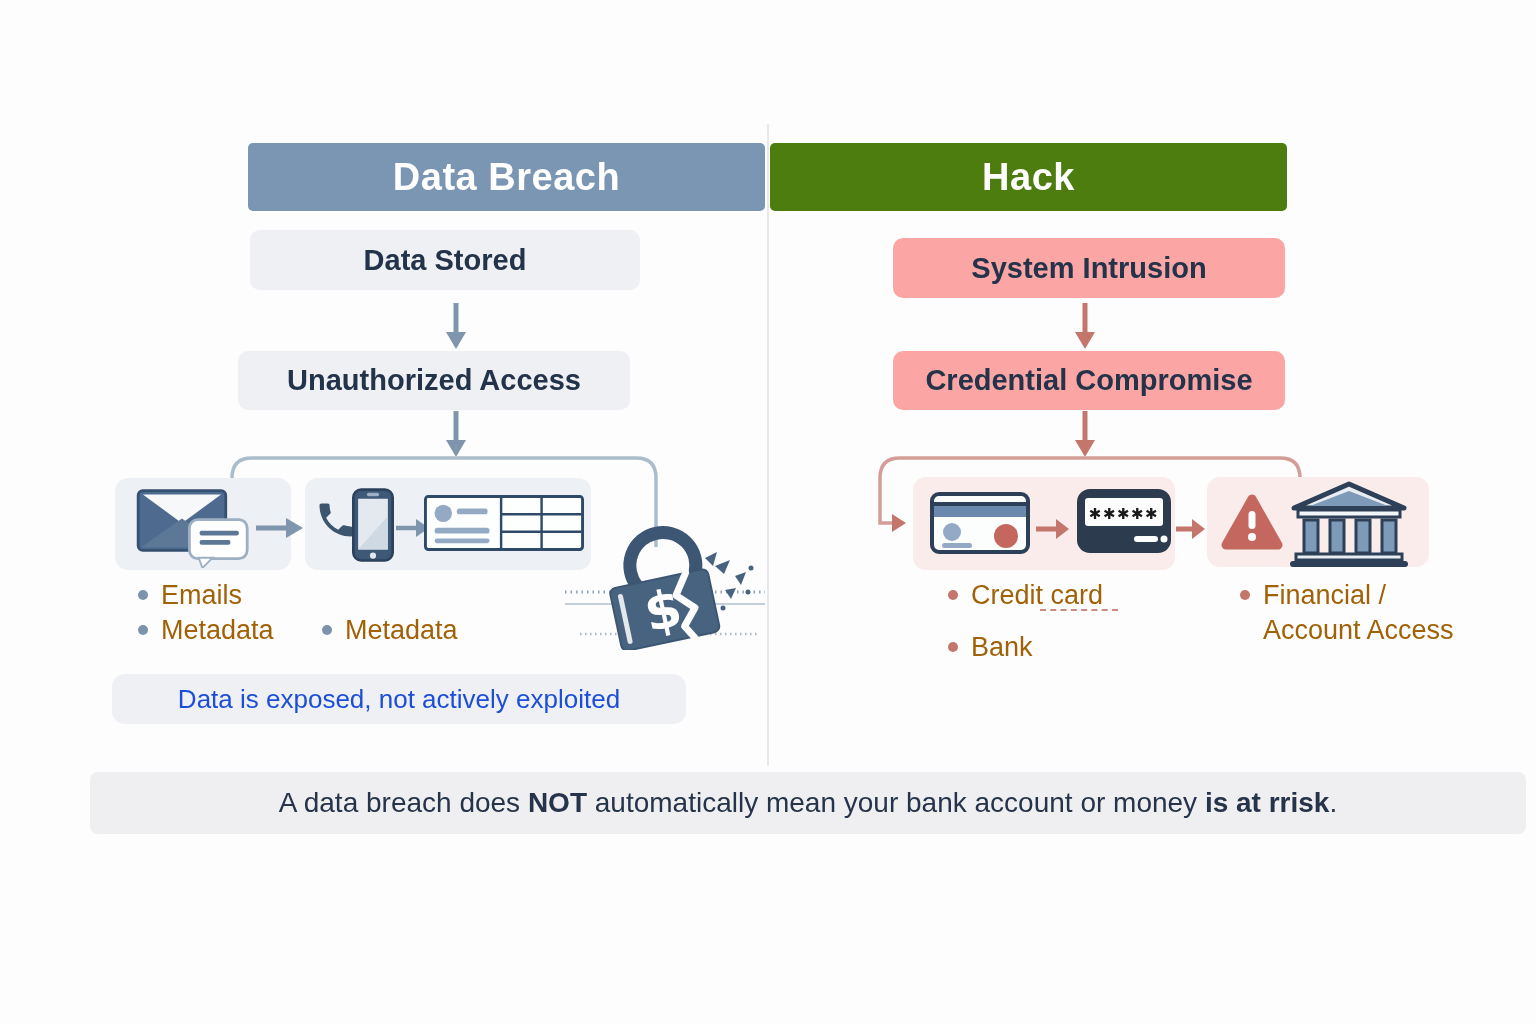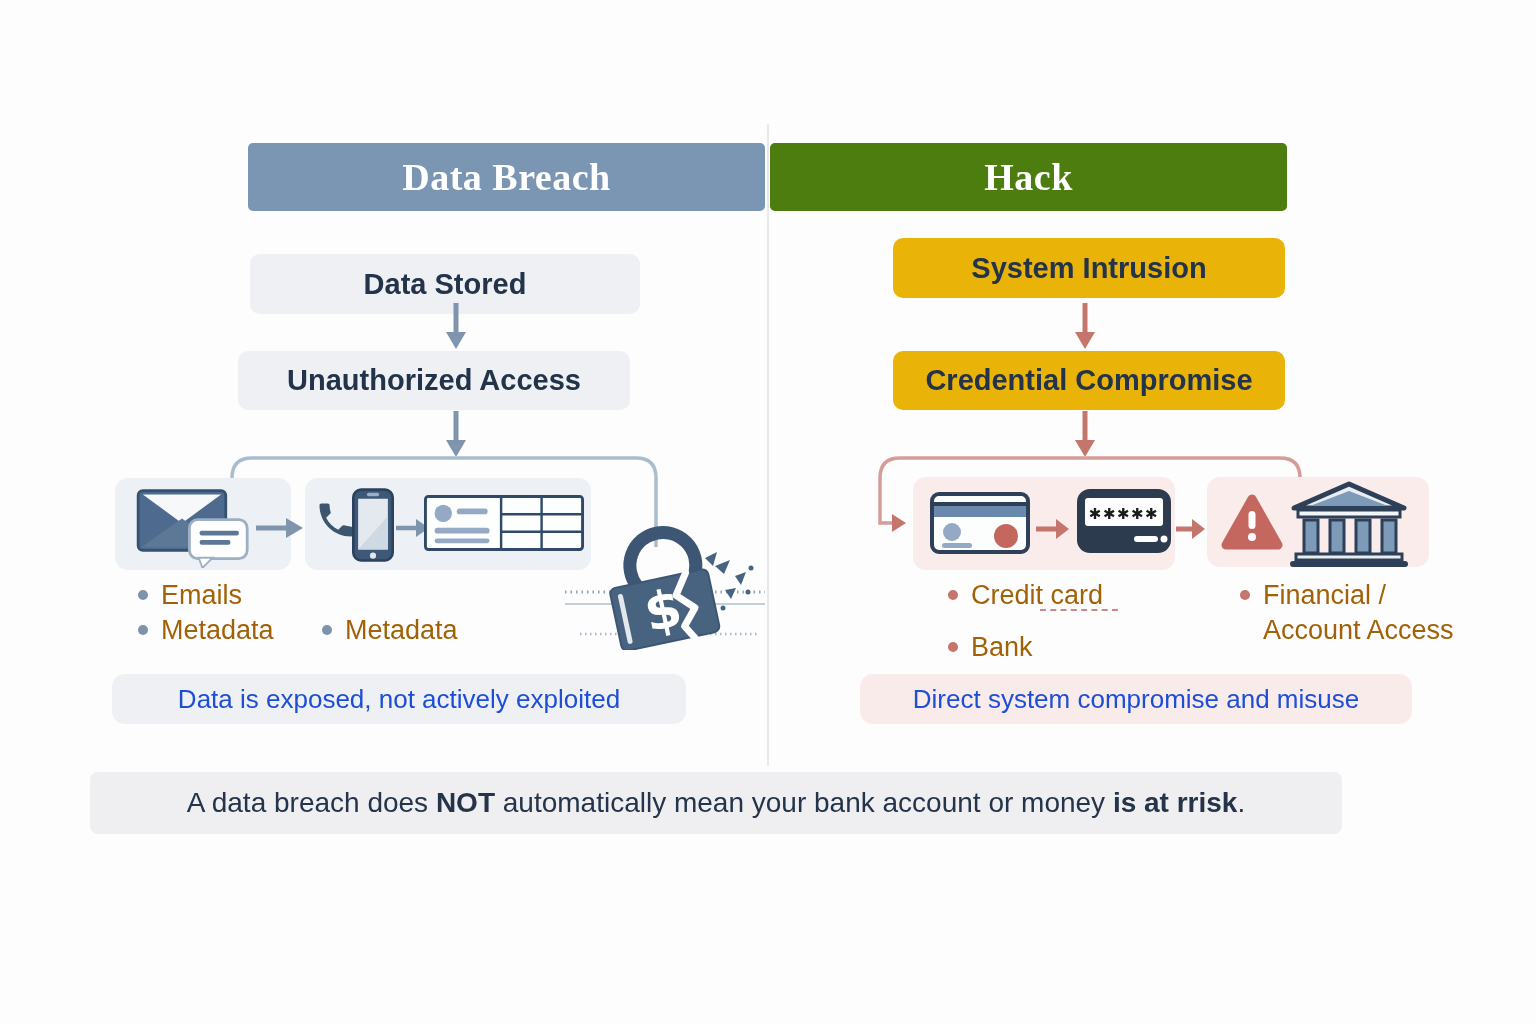--- a/index.html
+++ b/index.html
@@ -1,27 +1,27 @@
 <!DOCTYPE html>
 <html><head>
 <meta charset="utf-8">
 <style>
   html,body{margin:0;padding:0;background:#fdfdfd;}
   .canvas{position:relative;width:1536px;height:1024px;background:#fdfdfd;overflow:hidden;
           font-family:"Liberation Sans","DejaVu Sans",sans-serif;color:#25344a;}
   .abs{position:absolute;}
   .divider{position:absolute;width:2px;background:#e9e9eb;}
   .hdr{position:absolute;display:flex;align-items:center;justify-content:center;
-       color:#ffffff;font-size:38px;font-weight:700;border-radius:5px;letter-spacing:.5px;font-family:Liberation Serif, serif;}
+       color:#ffffff;font-size:38px;font-weight:700;border-radius:5px;letter-spacing:.5px;}
   .hdr-blue{background:#7b96b3;}
   .hdr-red{background:#4d7c0f;}
   .step{position:absolute;display:flex;align-items:center;justify-content:center;
         font-size:29px;font-weight:600;color:#22334a;border-radius:10px;}
   .step-gray{background:#eef0f4;}
-  .step-pink{background:#eab308;justify-content:center;}
+  .step-pink{background:#fca5a5;justify-content:center;}
   .iconbox{position:absolute;border-radius:13px;}
   .iconbox-gray{background:#edf0f4;}
   .iconbox-pink{background:#f9ecea;}
   .caption{position:absolute;display:flex;align-items:center;justify-content:center;
            font-size:26px;font-weight:500;color:#1d4ed8;border-radius:13px;}
   .cap-gray{background:#eef0f3;}
   .cap-pink{background:#f8ebe9;}
   .bullet-row{position:absolute;display:flex;align-items:center;height:34px;
               font-size:27px;font-weight:500;color:#a16207;white-space:nowrap;}
   .dot{width:10px;height:10px;border-radius:50%;margin-right:13px;flex:0 0 auto;}
@@ -38,21 +38,21 @@
 <body>
 
 <div class="canvas">
 
   <div class="divider" style="left:767px;top:124px;height:642px;"></div>
 
   <div class="hdr hdr-blue" style="left:248px;top:143px;width:517px;height:68px;">
     <span>Data Breach</span>
   </div>
 
-  <div class="step step-gray" style="left:250px;top:254px;width:390px;height:60px;">
+  <div class="step step-gray" style="left:250px;top:230px;width:390px;height:60px;">
     <span>Data Stored</span>
   </div>
 
   <svg class="abs" style="left:444px;top:302px;" width="24" height="48" viewBox="0 0 24 48">
     <line x1="12" y1="1" x2="12" y2="32" stroke="#7e95ad" stroke-width="5"></line>
     <polygon points="2,30 22,30 12,47" fill="#7e95ad"></polygon>
   </svg>
 
   <div class="step step-gray" style="left:238px;top:351px;width:392px;height:59px;">
     <span>Unauthorized Access</span>
@@ -238,21 +238,18 @@
   </div>
   <div class="bullet-row" style="left:1240px;top:578px;">
     <span class="dot dot-red"></span>
     <span>Financial /</span>
   </div>
   <div class="bullet-row" style="left:1240px;top:613px;">
     <span class="dot dot-hidden"></span>
     <span>Account Access</span>
   </div>
 
-  <div class="caption cap-pink" style="left:860px;top:674px;width:552px;height:50px;">
-    <span>Direct system compromise and misuse</span>
-  </div>
-
-  <div class="footer" style="left:90px;top:772px;width:1252px;height:62px;">
+
+  <div class="footer" style="left:90px;top:772px;width:1436px;height:62px;">
     <span>A data breach does </span><span class="b">NOT</span><span> automatically mean your bank account or money </span><span class="b">is at rrisk</span><span>.</span>
   </div>
 
 </div>
 
 </body></html>

